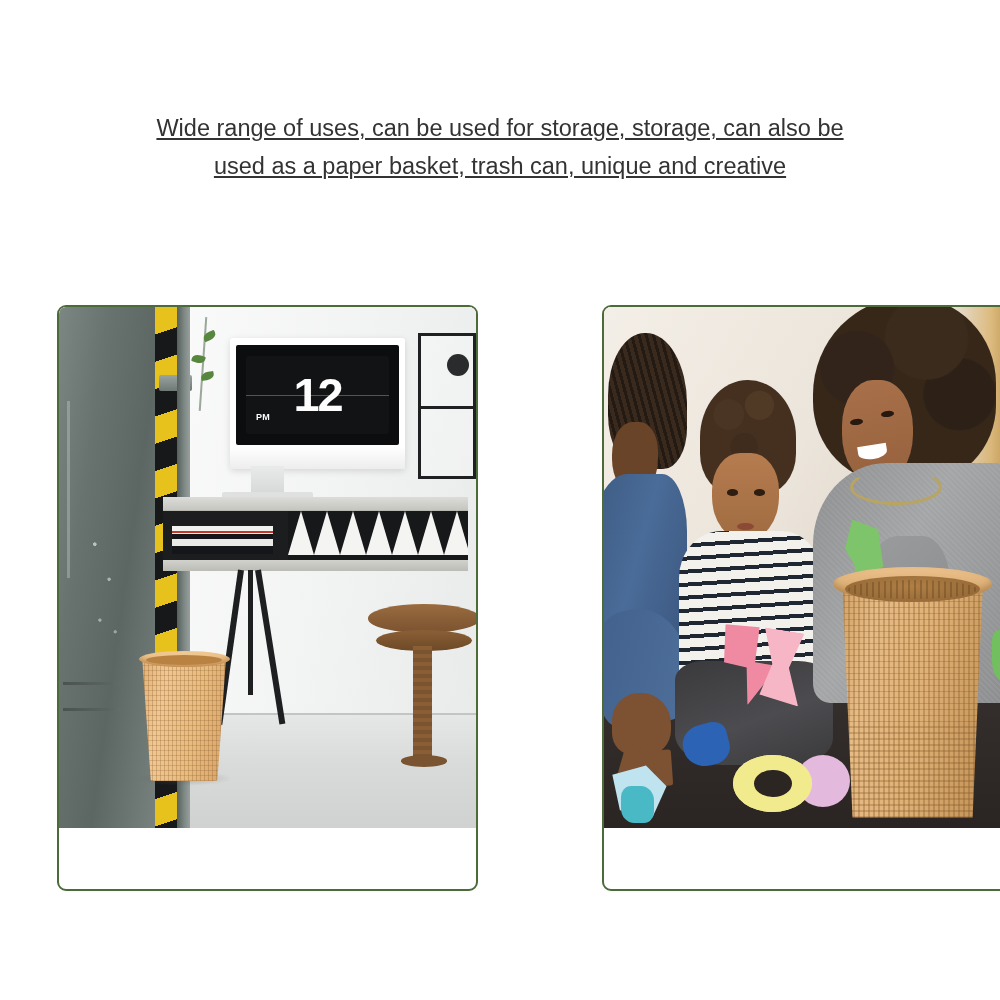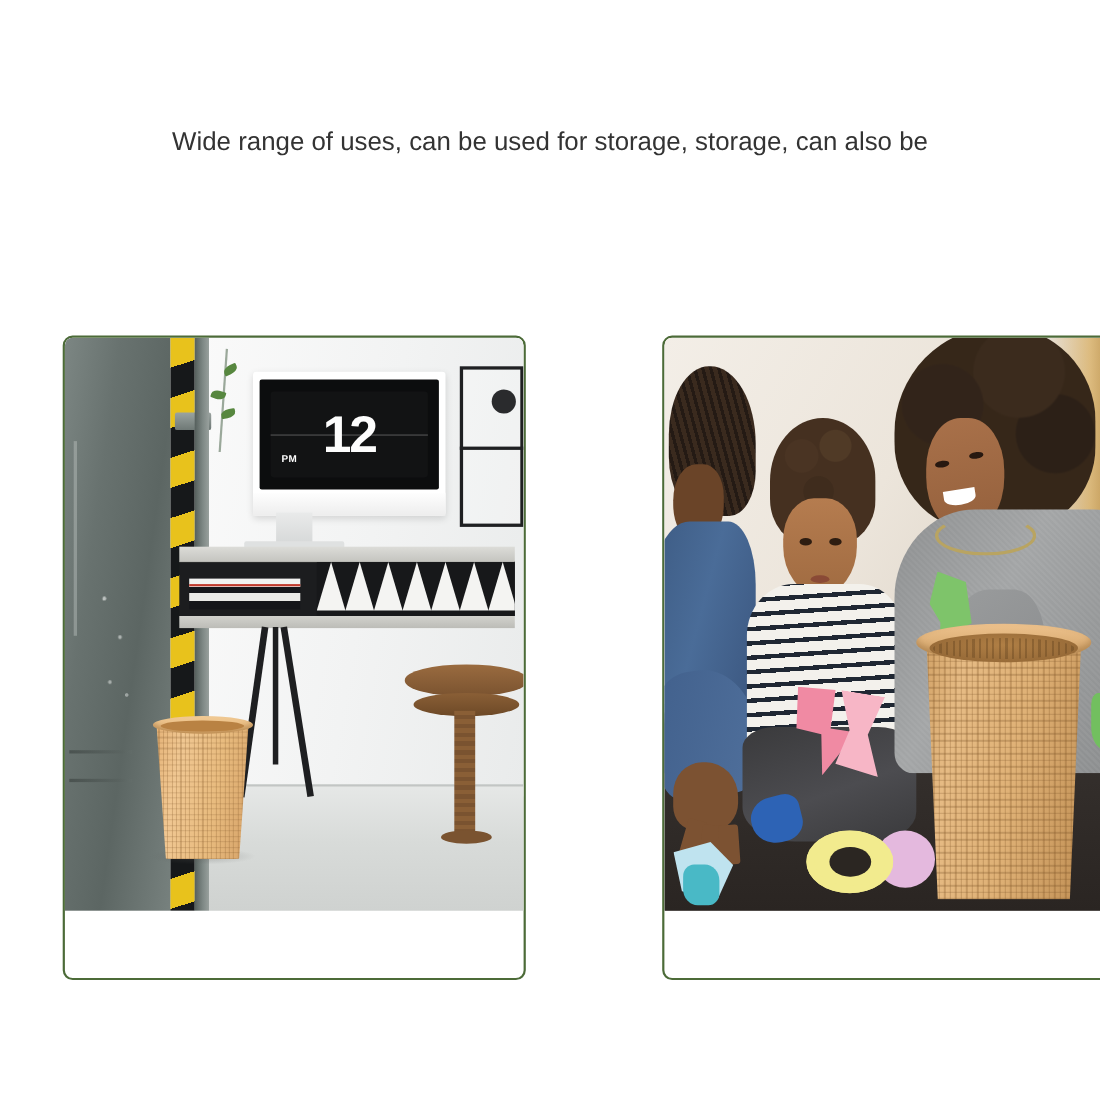--- a/index.html
+++ b/index.html
@@ -39,21 +39,21 @@
   }
 
   .subhead {
     margin-top: 24px;
     font-size: 23.5px;
     color: #333333;
     line-height: 1.6;
     font-weight: normal;
     padding: 0 80px;
   }
-  .subhead-line { display: block; }
+  .subhead-line { display: block; text-decoration: underline; }
 
   
   .panels {
     position: absolute;
     left: 57px;
     top: 305px;
     width: 966px;
     height: 586px;
     display: flex;
     justify-content: space-between;
@@ -543,20 +543,21 @@
   }
 </style>
 </head>
 <body>
 
 <div class="page">
 
   <div class="header">
     <div class="subhead">
       <span class="subhead-line">Wide range of uses, can be used for storage, storage, can also be</span>
+      <span class="subhead-line">used as a paper basket, trash can, unique and creative</span>
     </div>
   </div>
 
   <div class="panels">
 
     <div class="panel">
       <div class="photo">
         <div class="scene-office">
           <div class="wall"></div>
           <div class="floor"></div>

